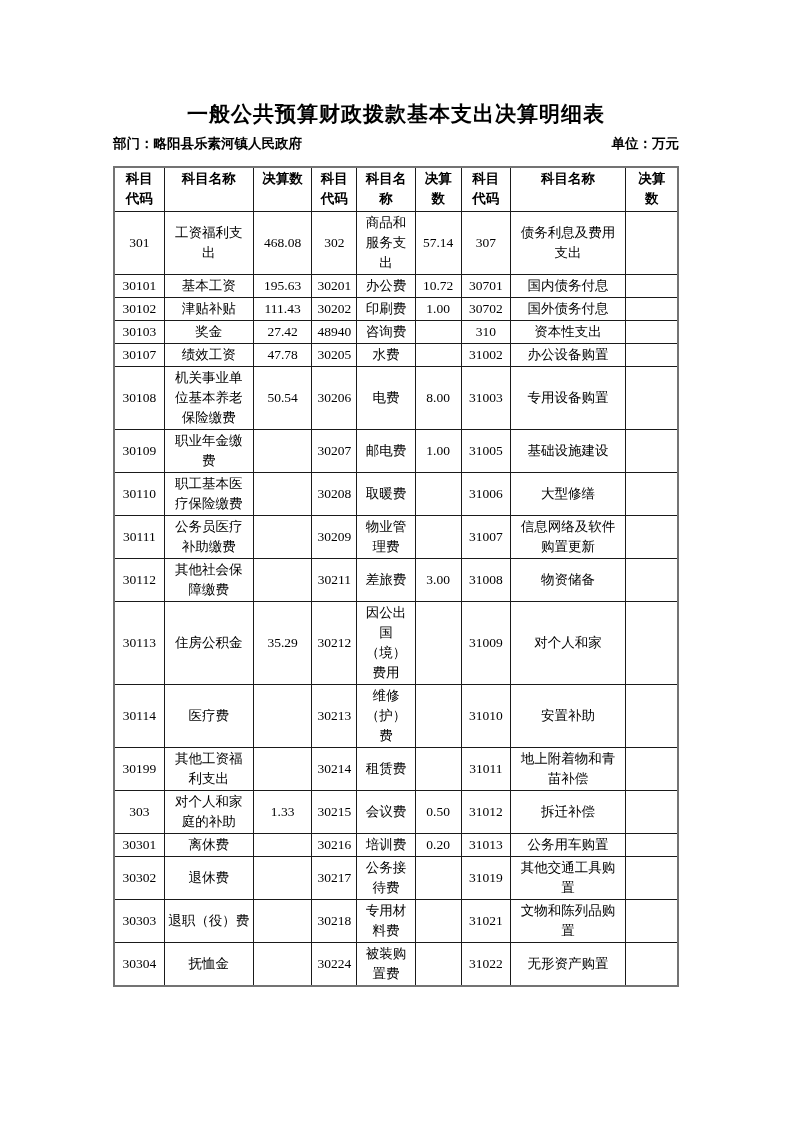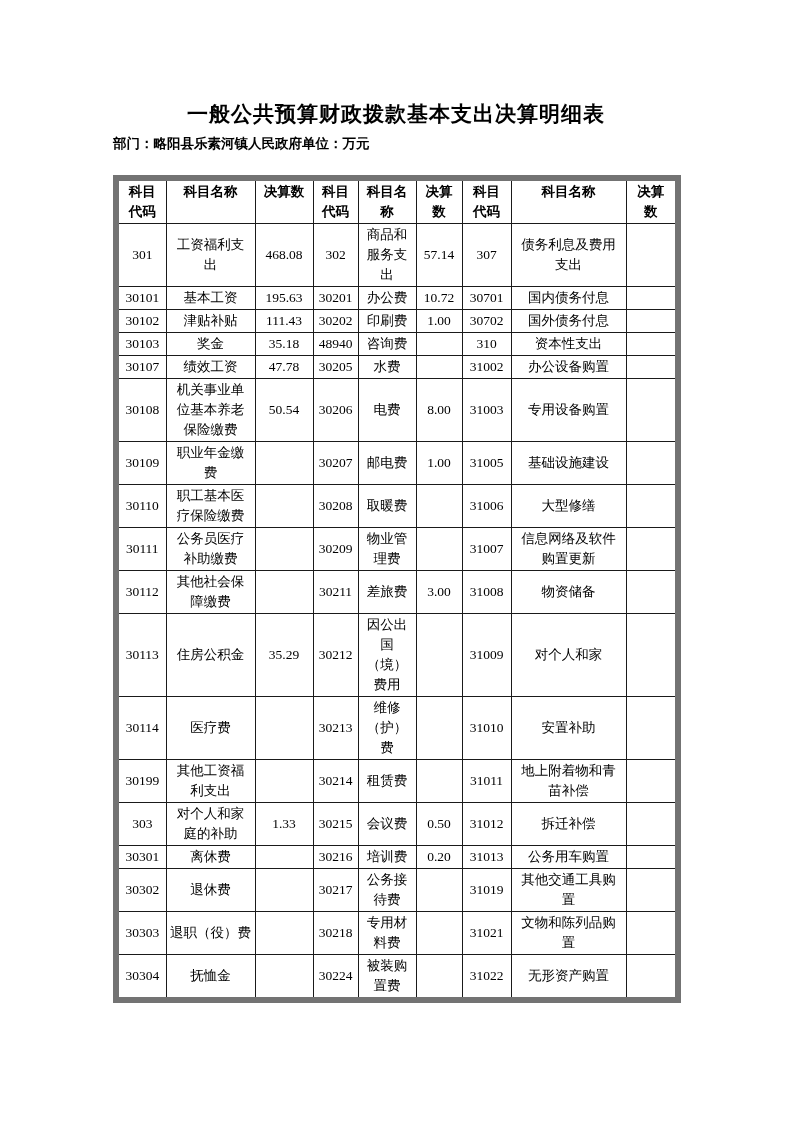--- a/index.html
+++ b/index.html
@@ -26,32 +26,33 @@
   .table-label {
     margin-top: 13px;
     text-align: right;
     font-family: "Liberation Sans", "DejaVu Sans", sans-serif;
     font-size: 13px;
     line-height: 16px;
   }
   .meta-row {
     margin-top: 7px;
     display: flex;
+    justify-content: space-between;
     font-family: "Liberation Sans", "DejaVu Sans", sans-serif;
     font-weight: bold;
     font-size: 13.5px;
     line-height: 19px;
   }
 
   table.budget {
-    margin-top: 22px;
+    margin-top: 13px;
     border-collapse: collapse;
     table-layout: fixed;
     width: 100%;
-    border: 6px solid #737373;
+    border: 2px solid #737373;
   }
   table.budget th, table.budget td {
     border: 1px solid #1a1a1a;
     text-align: center;
     font-size: 13.5px;
     line-height: 20px;
     padding: 1px 2px;
     white-space: pre-line;
     word-break: break-all;
     overflow: hidden;
@@ -154,21 +155,21 @@
             <td>30202</td>
             <td>印刷费</td>
             <td>1.00</td>
             <td>30702</td>
             <td>国外债务付息</td>
             <td></td>
           </tr>
           <tr>
             <td>30103</td>
             <td>奖金</td>
-            <td>35.18</td>
+            <td>27.42</td>
             <td>48940</td>
             <td>咨询费</td>
             <td></td>
             <td>310</td>
             <td>资本性支出</td>
             <td></td>
           </tr>
           <tr>
             <td>30107</td>
             <td>绩效工资</td>

